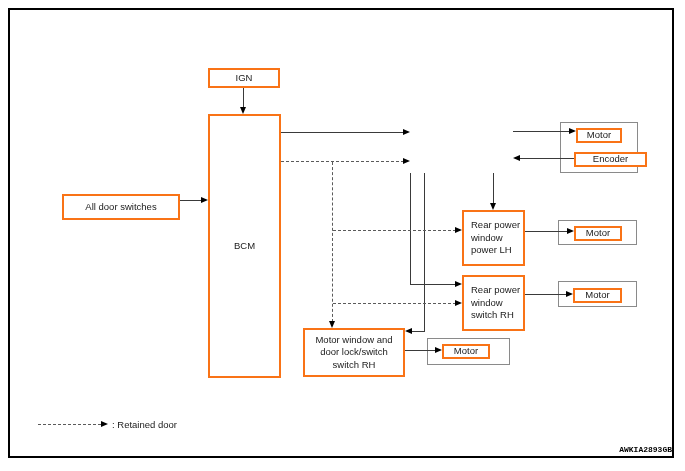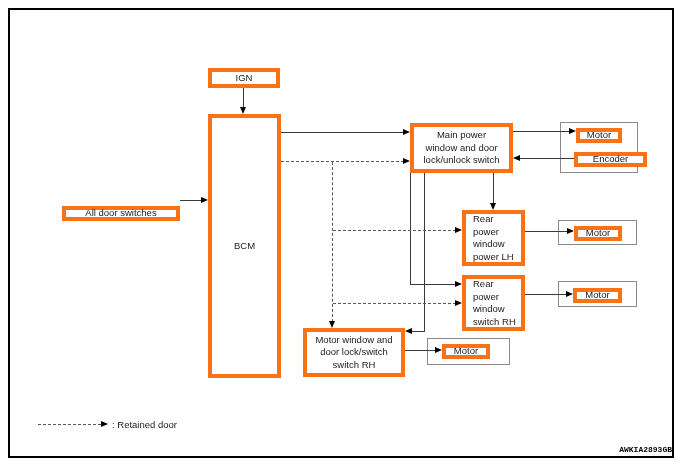--- a/index.html
+++ b/index.html
@@ -2,21 +2,21 @@
 <html><head>
 <meta charset="utf-8">
 <style>
   html,body{margin:0;padding:0;background:#fff;}
   #canvas{
     position:relative;width:685px;height:471px;background:#ffffff;
     font-family:"Liberation Sans", sans-serif;color:#111;overflow:hidden;
   }
   .frame{position:absolute;left:8px;top:8px;width:666px;height:450px;
     border:2px solid #000;box-sizing:border-box;}
-  .box{position:absolute;background:#fff;border:4px solid #f97316;box-sizing:border-box;
+  .box{position:absolute;background:#fff;border:2px solid #f97316;box-sizing:border-box;
     display:flex;align-items:center;justify-content:center;text-align:center;
     font-size:9.5px;line-height:12.5px;color:#1a1a1a;}
   .box.multi{flex-direction:column;}
   .box.leftalign{align-items:flex-start;padding-left:7px;text-align:left;}
   .enclosure{position:absolute;background:#fff;border:1px solid #8a8a8a;box-sizing:border-box;}
   .ln{position:absolute;background:#3a3a3a;}
   .dash-h{position:absolute;height:0;border-top:1px dashed #5a5a5a;}
   .dash-v{position:absolute;width:0;border-left:1px dashed #5a5a5a;}
   .ar{position:absolute;width:0;height:0;}
   .ar.r{border-top:3.5px solid transparent;border-bottom:3.5px solid transparent;border-left:7px solid #000;}
@@ -70,27 +70,22 @@
   <div class="ar l" style="left:405px;top:328px;"></div>
   <div class="ar d" style="left:490px;top:203px;"></div>
   <div class="ar r" style="left:567px;top:228px;"></div>
   <div class="ar r" style="left:566px;top:291px;"></div>
   <div class="ar r" style="left:435px;top:347px;"></div>
 
   <div class="box" style="left:208px;top:68px;width:72px;height:20px;">IGN</div>
 
   <div class="box" style="left:208px;top:114px;width:73px;height:264px;">BCM</div>
 
-  <div class="box" style="left:62px;top:206px;width:118px;height:15px;">All door switches</div>
+  <div class="box" style="left:62px;top:194px;width:118px;height:26px;">All door switches</div>
 
-  <div class="box multi" style="left:410px;top:123px;width:103px;height:50px;">
-    <div>Main power</div>
-    <div>window and door</div>
-    <div>lock/unlock switch</div>
-  </div>
 
   <div class="box" style="left:576px;top:128px;width:46px;height:15px;">Motor</div>
 
   <div class="box" style="left:574px;top:152px;width:73px;height:15px;">Encoder</div>
 
   <div class="box multi leftalign" style="left:462px;top:210px;width:63px;height:56px;">
     <div>Rear power</div>
     <div>window</div>
     <div>power LH</div>
   </div>

